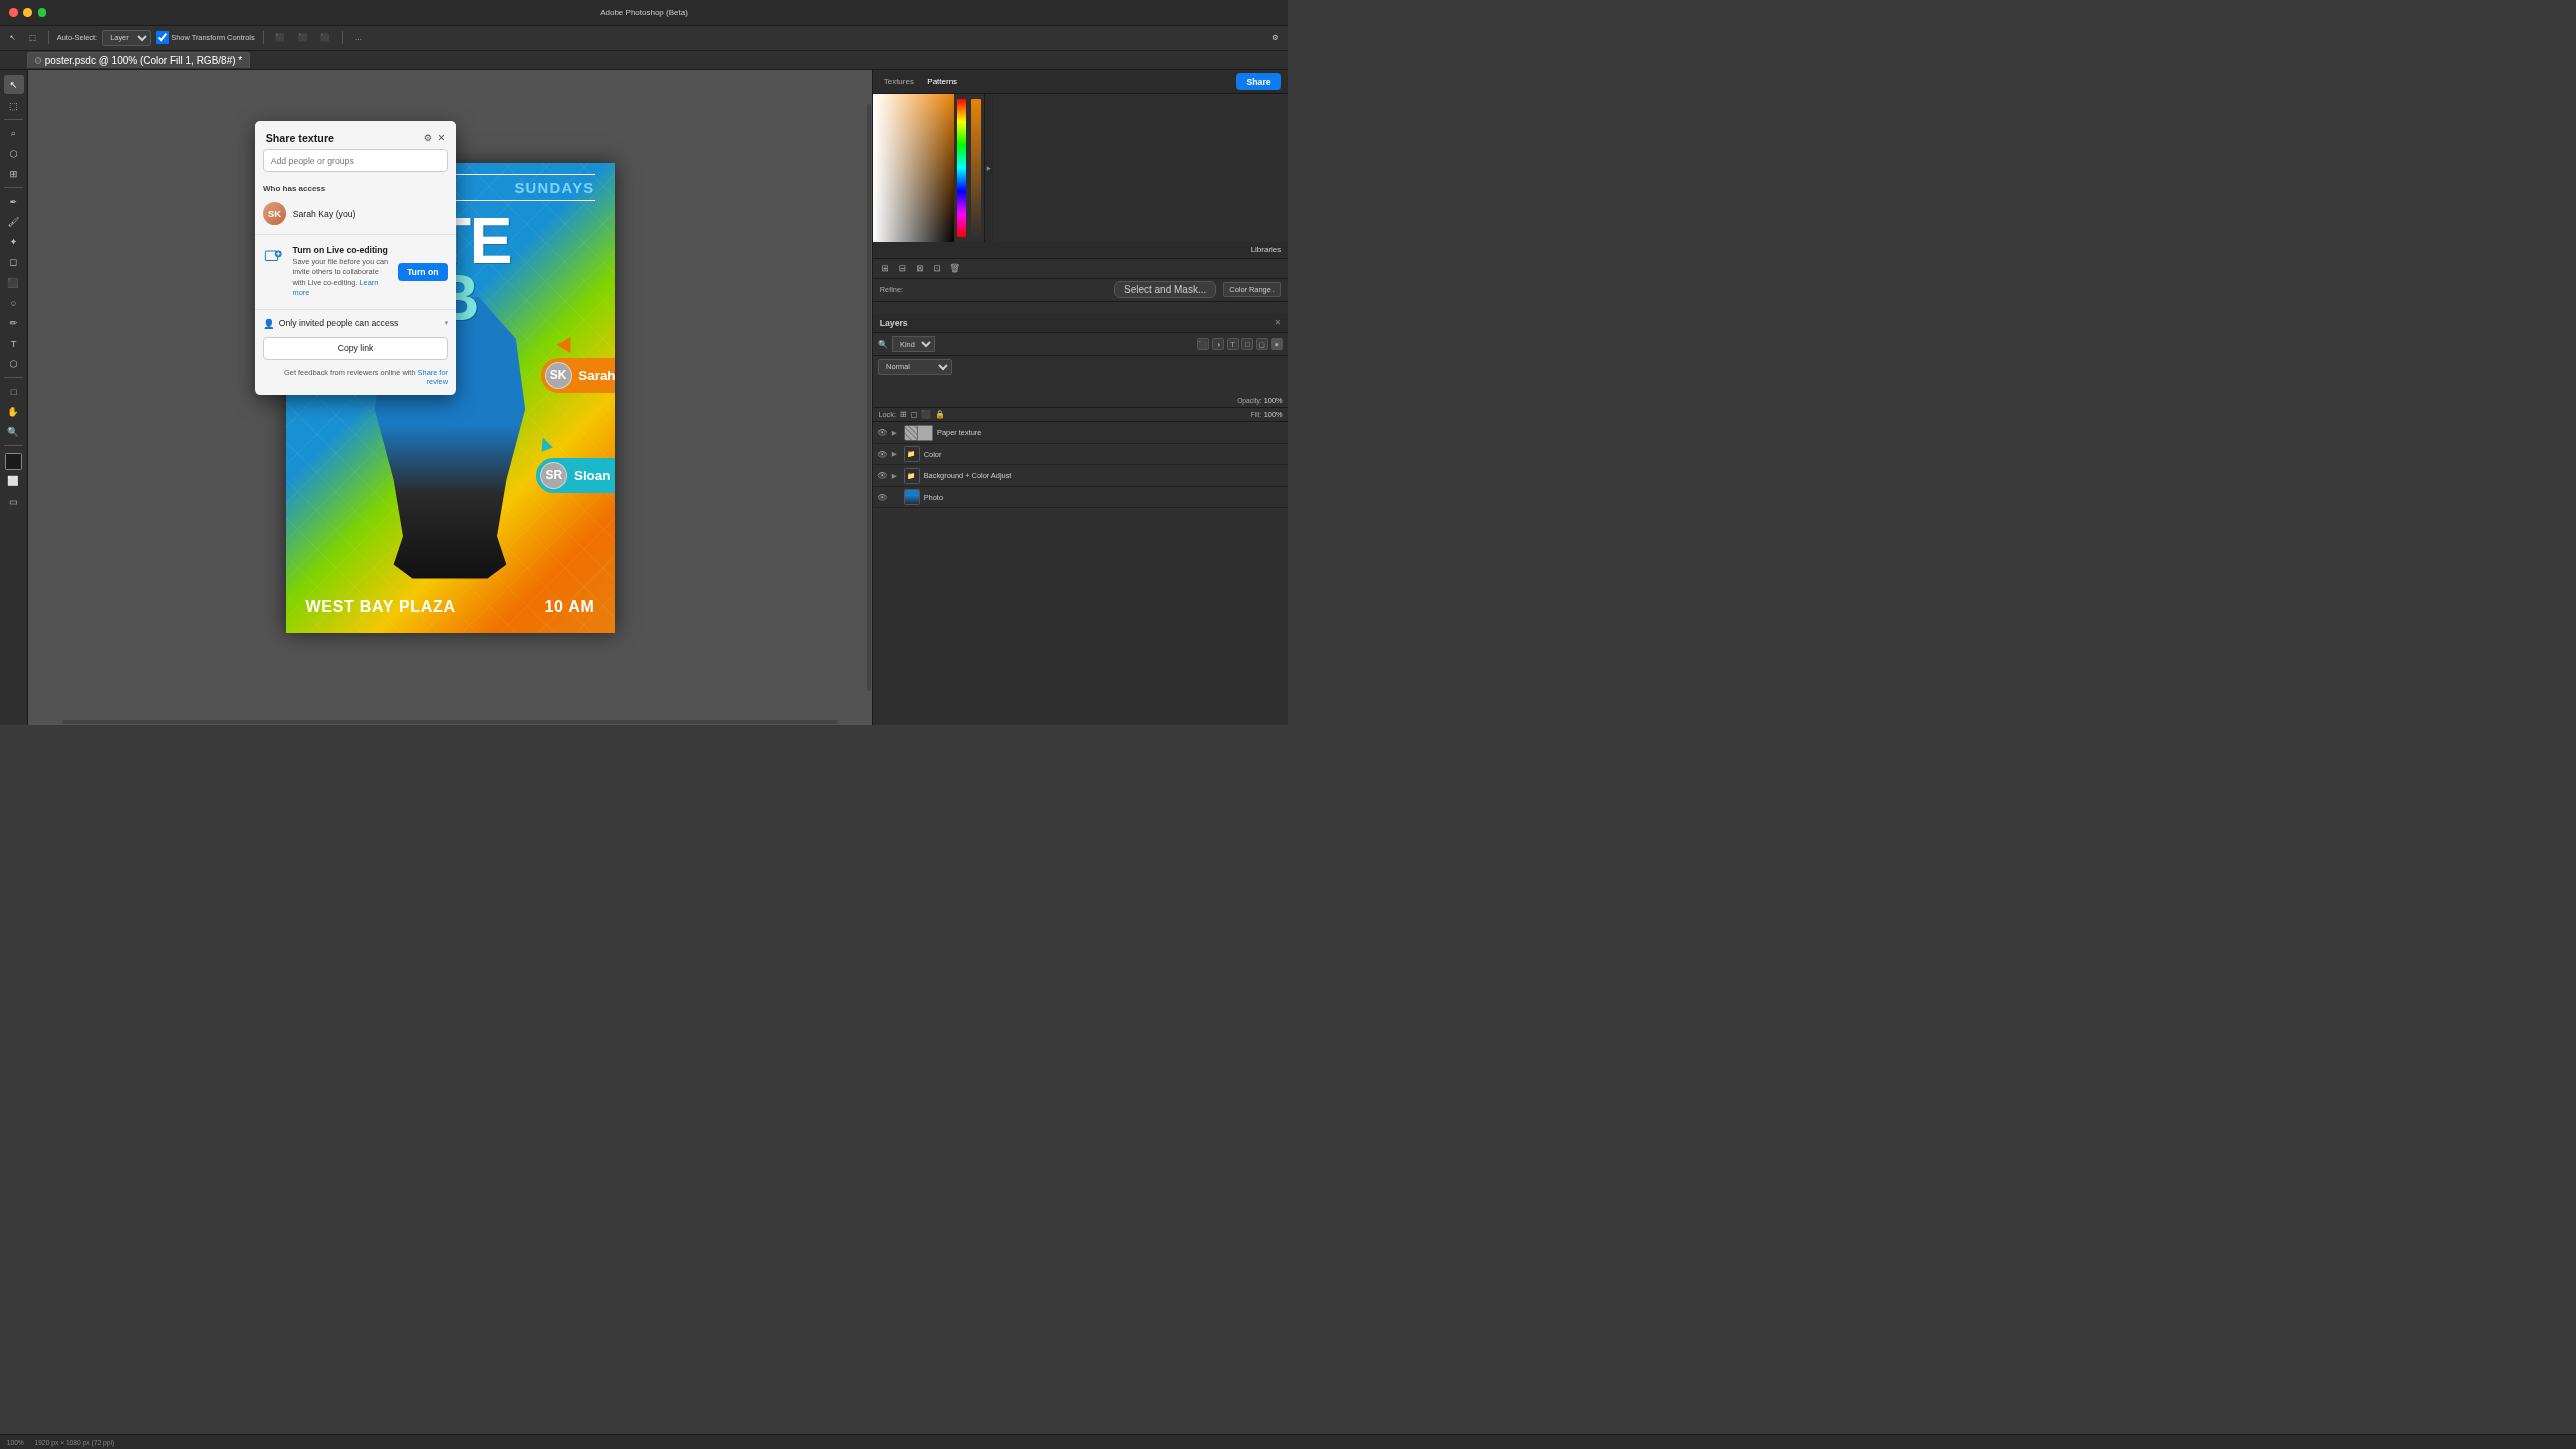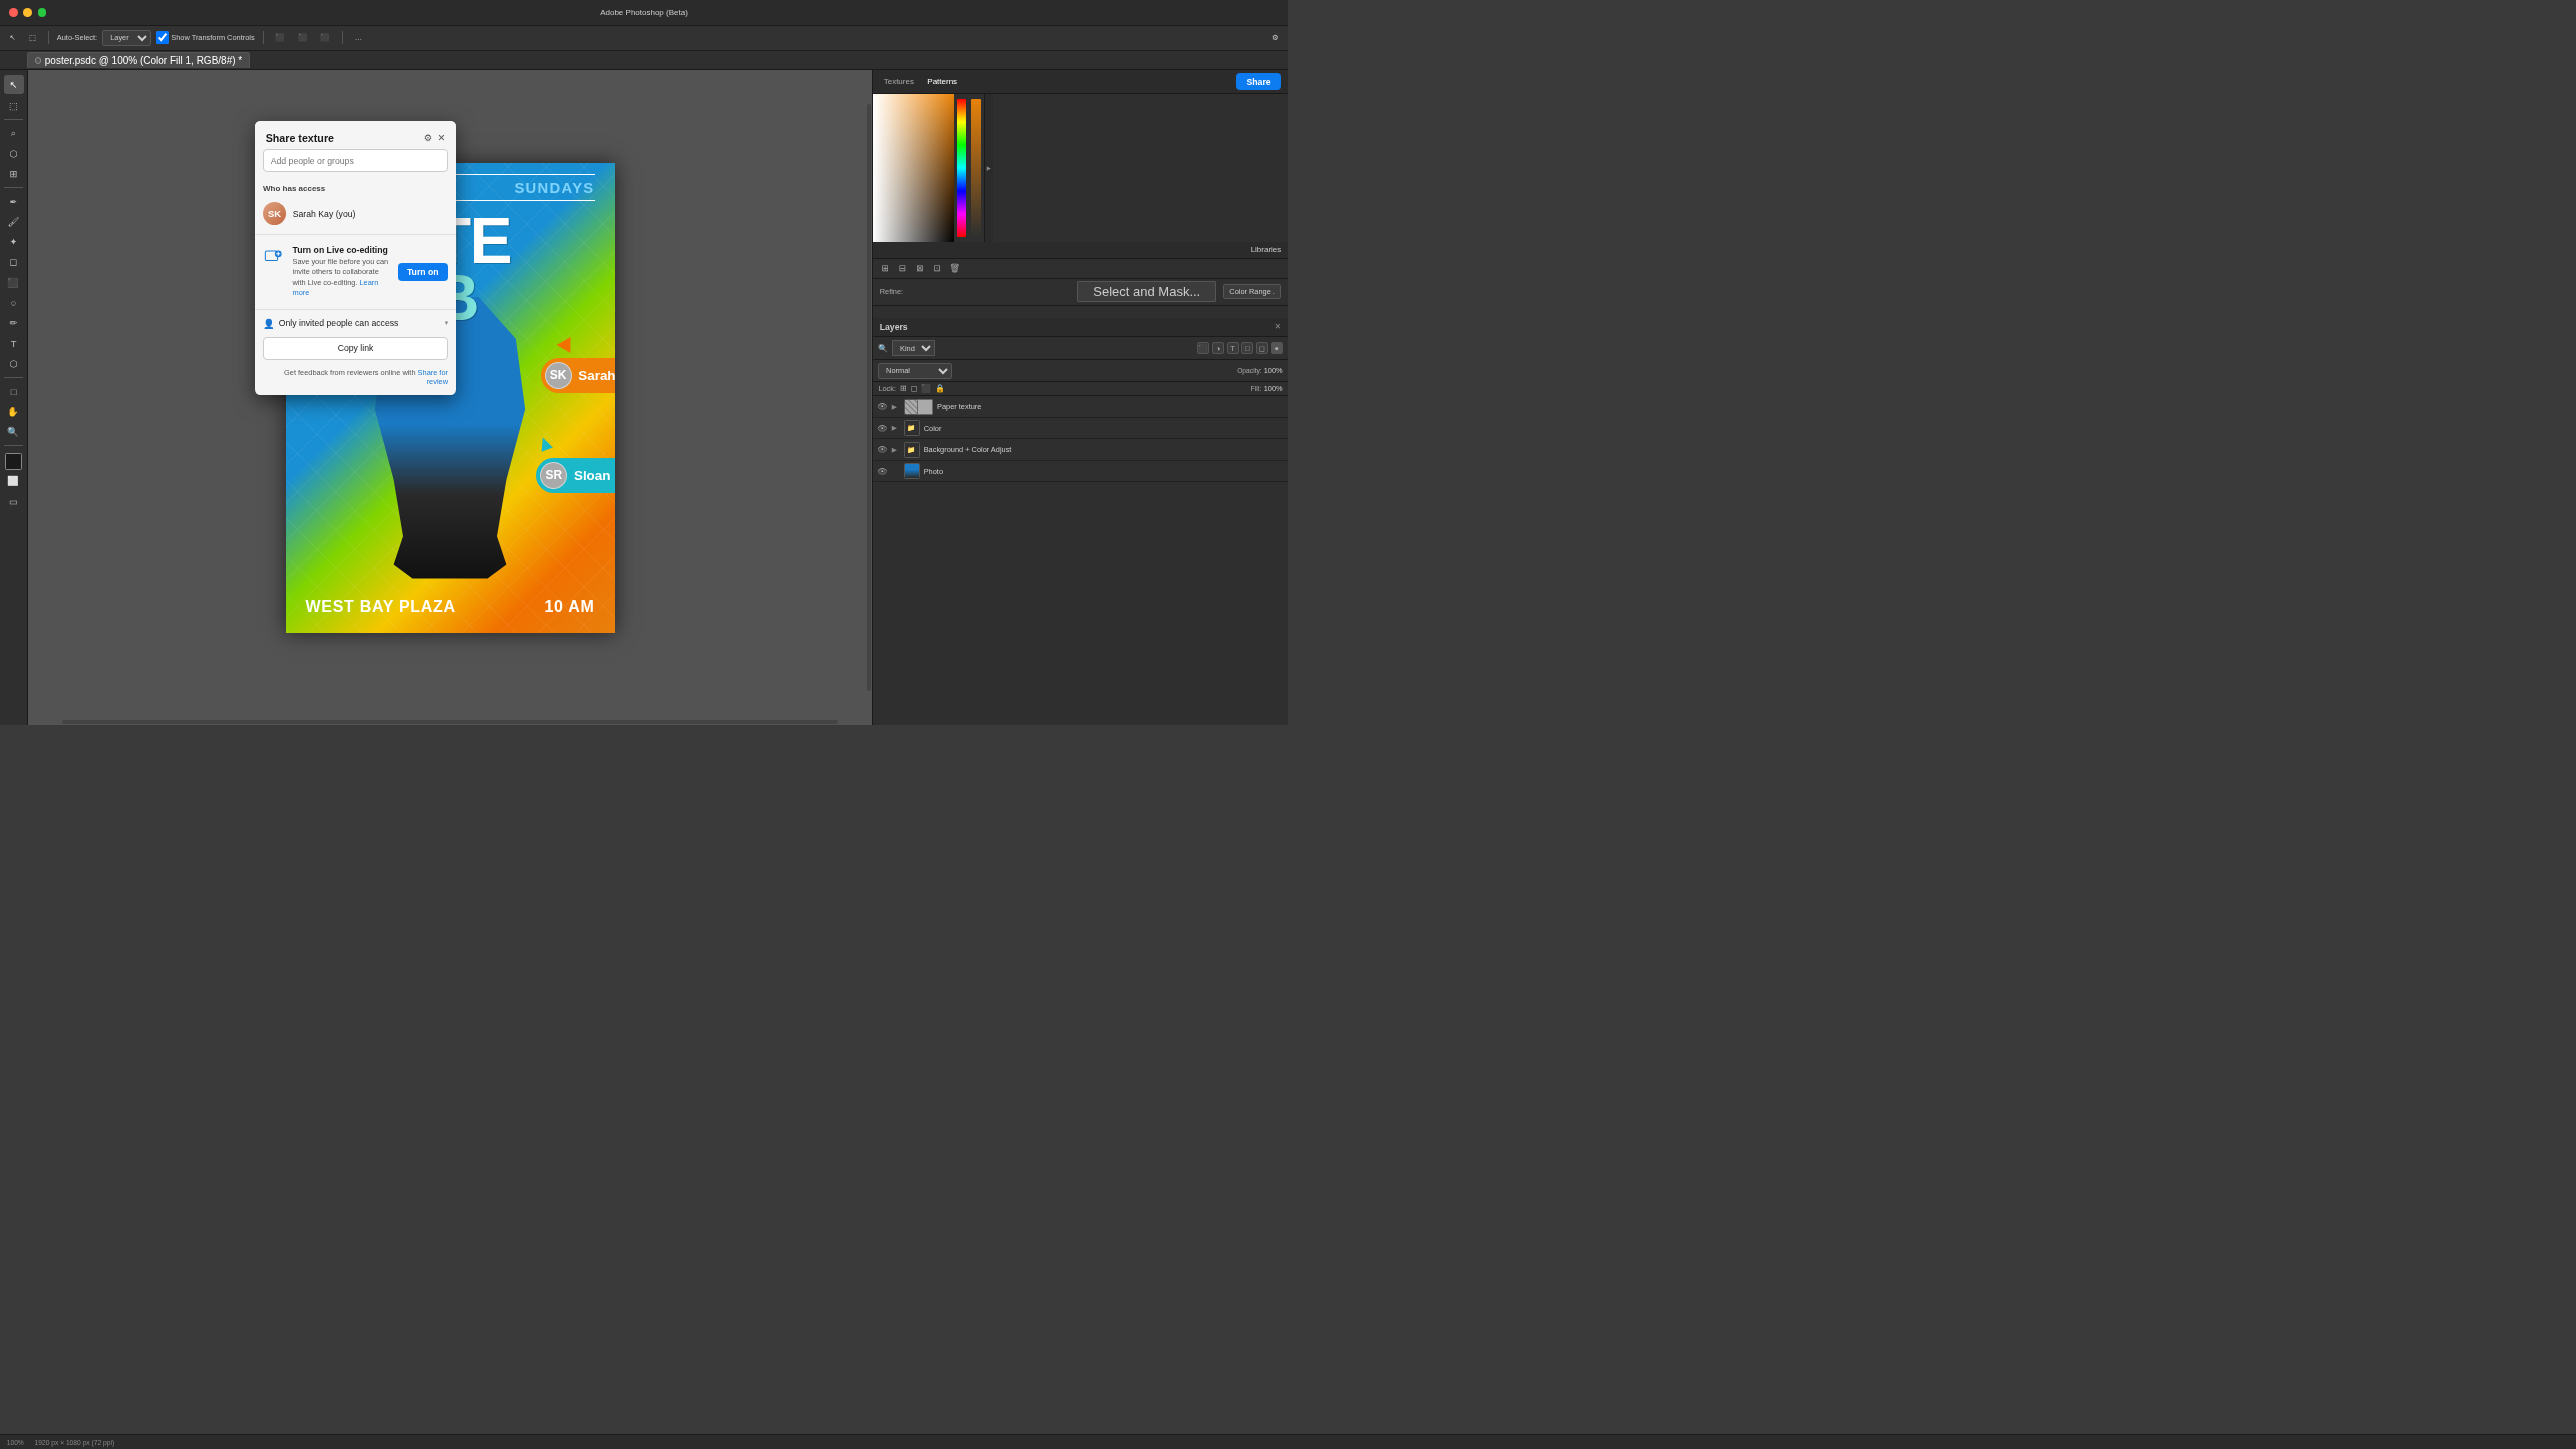--- a/index.html
+++ b/index.html
@@ -545,25 +545,26 @@
       border-radius: 2px;
       cursor: pointer;
       color: #aaa;
       font-size: 7.4px;
       background: #3c3c3c;
       border: 0.7px solid #555;
     }
 
     .layers-props {
       display: flex;
-      align-items: center;
+      align-items: flex-start;
       padding: 2.7px 5.4px;
       gap: 21px;
       border-bottom: 0.7px solid #1a1a1a;
       font-size: 7.4px;
+      flex-direction: column;
     }
     .layers-mode-select {
       background: #3c3c3c;
       border: 0.7px solid #555;
       color: #ccc;
       font-size: 7.4px;
       padding: 1.3px 2.7px;
       border-radius: 2px;
       width: 74px;
     }
@@ -682,23 +683,23 @@
       display: flex;
       align-items: center;
       gap: 6.7px;
       font-size: 7.4px;
     }
     .refine-label { color: #aaa; }
     .refine-btn {
       background: #3c3c3c;
       border: 0.7px solid #555;
       color: #ccc;
-      font-size: 13px;
-      padding: 2px 15px;
-      border-radius: 1px;
+      font-size: 10px;
+      padding: 2px 9px;
+      border-radius: 6px;
       cursor: pointer;
       margin-left: auto;
     }
     .color-range-btn {
       background: #3c3c3c;
       border: 0.7px solid #555;
       color: #ccc;
       font-size: 7.4px;
       padding: 2px 5.4px;
       border-radius: 2px;

